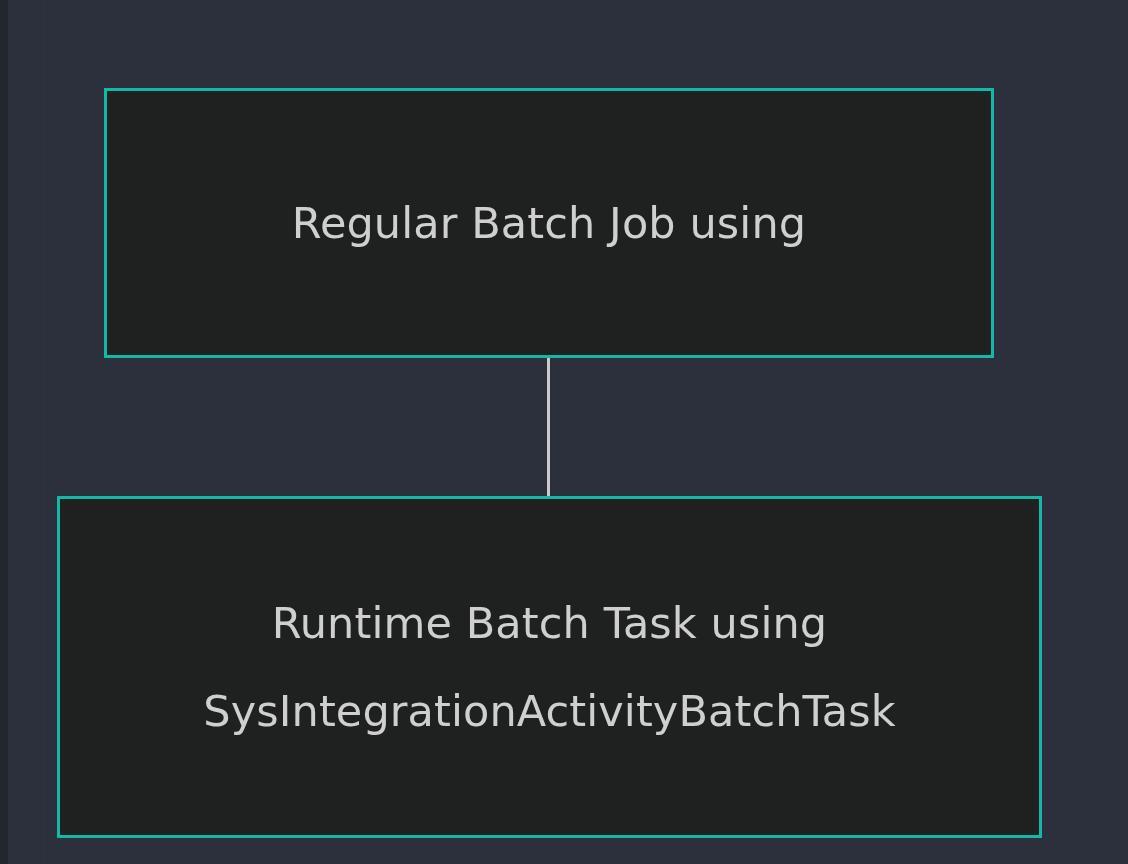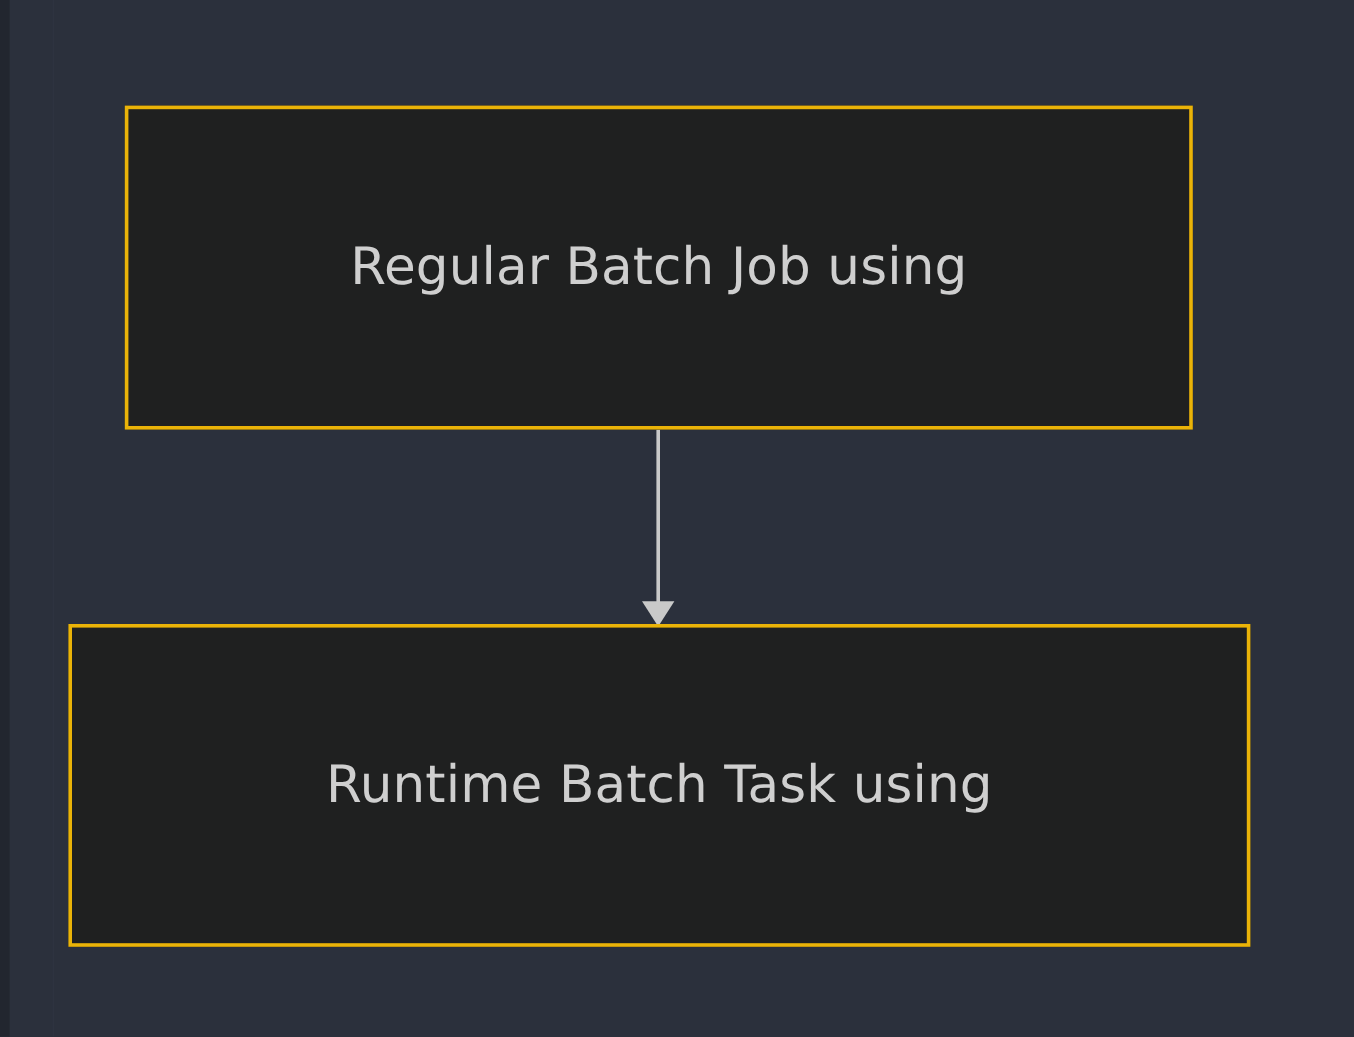--- a/index.html
+++ b/index.html
@@ -39,21 +39,21 @@
     top: 0;
     width: 1px;
     height: 864px;
     background: #2e3340;
   }
 
   .node {
     position: absolute;
     box-sizing: border-box;
     background: #1f2020;
-    border: 3px solid #eab308;
+    border: 3px solid #14b8a6;
     display: flex;
     flex-direction: column;
     align-items: center;
     justify-content: center;
     text-align: center;
   }
   .node .node-line {
     display: block;
     color: #cfcfcf;
     font-size: 43px;
@@ -67,23 +67,23 @@
   #node-regular-batch-job {
     left: 104px;
     top: 88px;
     width: 890px;
     height: 270px;
   }
 
   
   #node-runtime-batch-task {
     left: 57px;
-    top: 520px;
+    top: 496px;
     width: 985px;
-    height: 269px;
+    height: 342px;
     gap: 28px;
   }
 
   
   .edge {
     position: absolute;
     left: 0;
     top: 0;
     width: 1128px;
     height: 864px;
@@ -102,15 +102,16 @@
     <line x1="548.5" y1="358" x2="548.5" y2="503" stroke="#c9c9c9" stroke-width="3"></line>
     <polygon points="535,501 562,501 548.5,522" fill="#c9c9c9"></polygon>
   </svg>
 
   <div class="node" id="node-regular-batch-job">
     <span class="node-line">Regular Batch Job using</span>
   </div>
 
   <div class="node" id="node-runtime-batch-task">
     <span class="node-line">Runtime Batch Task using</span>
+    <span class="node-line">SysIntegrationActivityBatchTask</span>
   </div>
 
 </div>
 
 </body></html>

